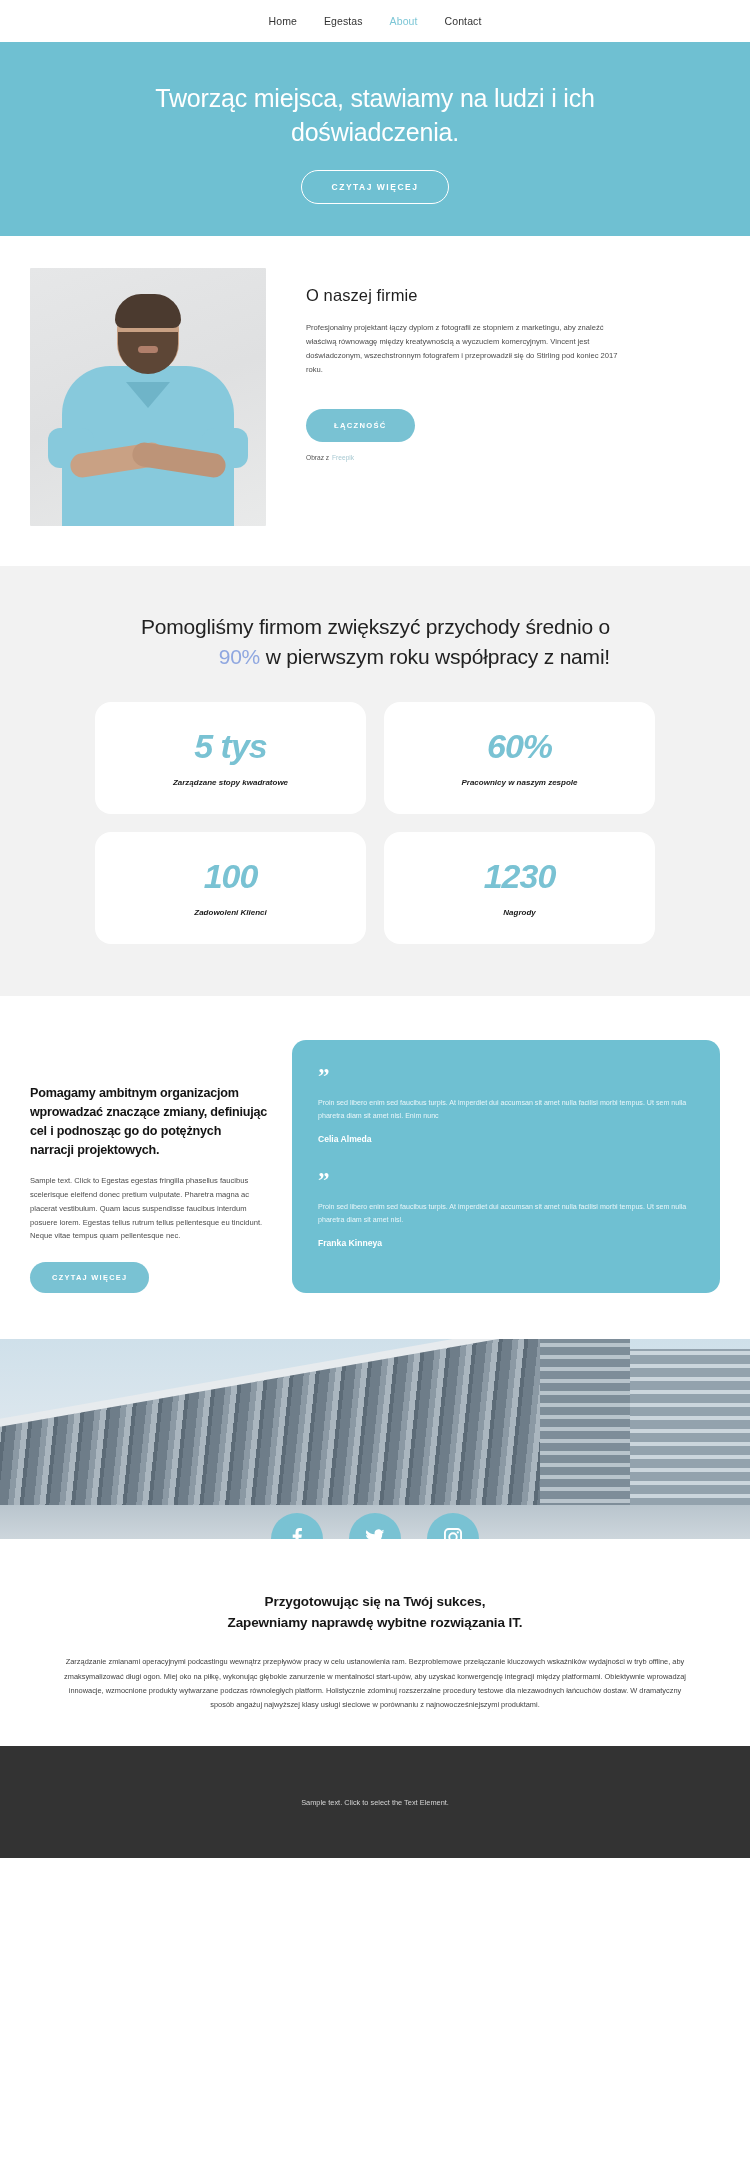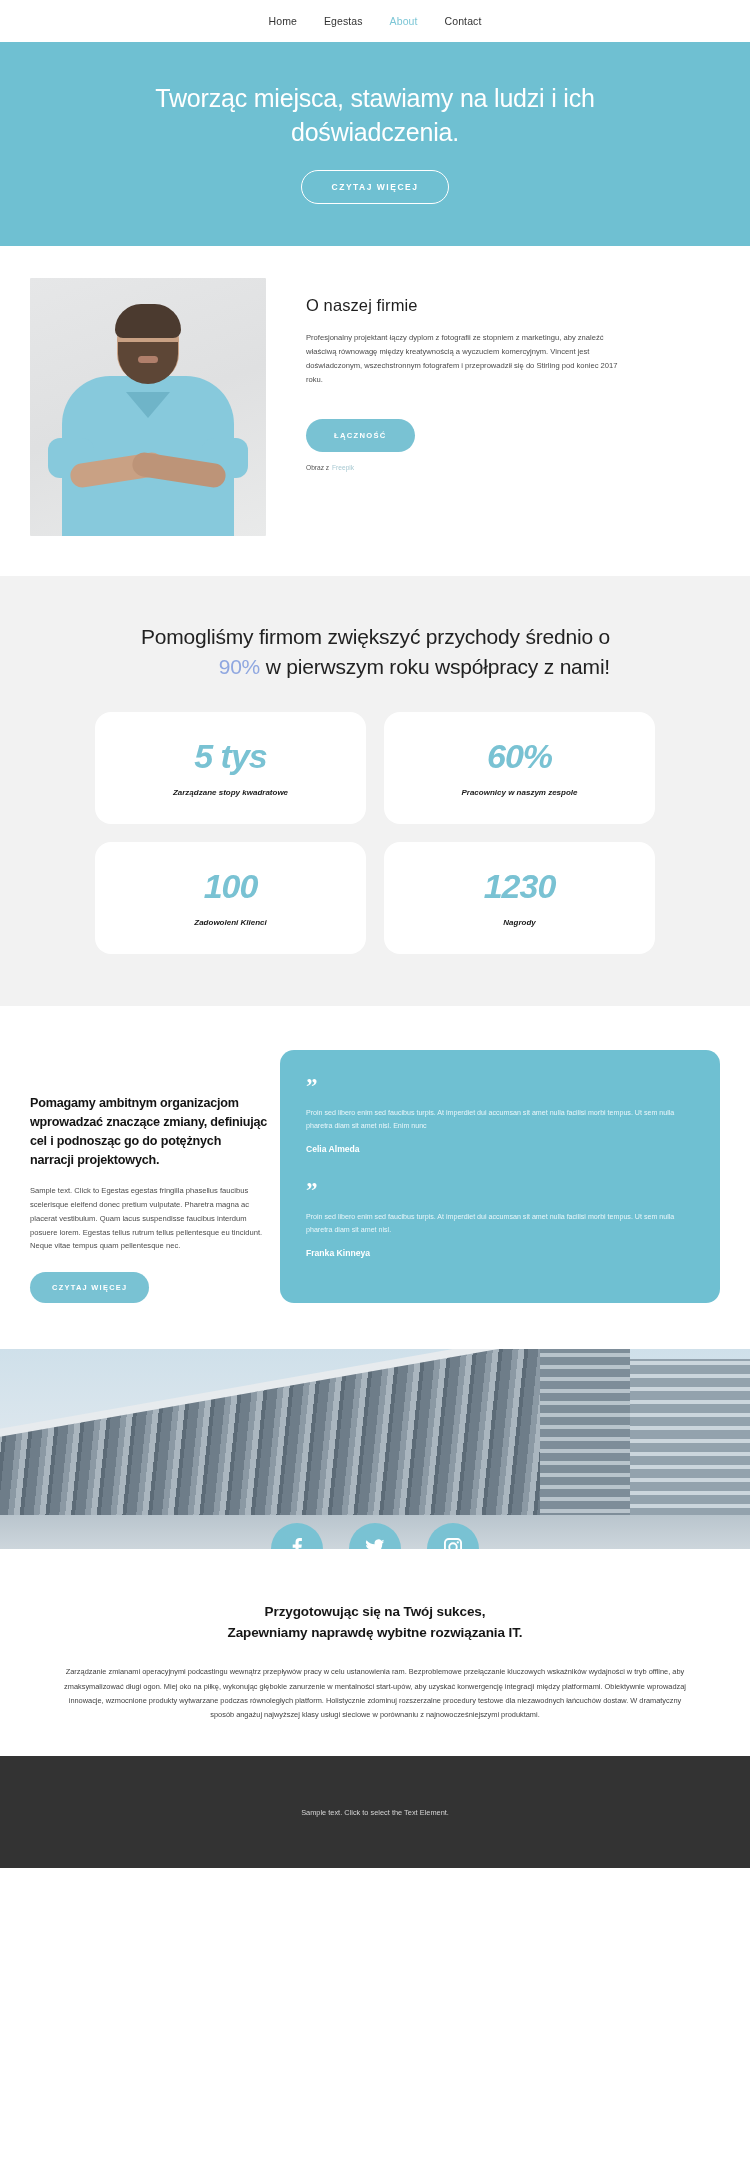--- a/index.html
+++ b/index.html
@@ -24,21 +24,21 @@
     font-size: 10.5px;
     color: #333333;
     text-decoration: none;
     letter-spacing: .1px;
   }
   .nav a.active { color: #7cc6d6; }
 
   
   .hero {
     background: #6fc0d2;
-    padding: 40px 0 42px 0;
+    padding: 40px 0 32px 0;
     text-align: center;
   }
   .hero h1 {
     color: #ffffff;
     font-weight: 300;
     font-size: 25px;
     line-height: 1.34;
     letter-spacing: -.2px;
     max-width: 520px;
     margin: 0 auto;
@@ -203,21 +203,21 @@
     font-size: 8px;
     font-weight: 700;
     color: #1b1b1b;
   }
 
   
   .testi {
     background: #ffffff;
     padding: 44px 30px 46px 30px;
     display: flex;
-    gap: 12px;
+    gap: 24px;
   }
   .testi-left { width: 238px; min-width: 238px; padding-top: 44px; }
   .testi-left h3 {
     font-size: 12.6px;
     font-weight: 700;
     line-height: 1.52;
     color: #141414;
     letter-spacing: -.2px;
   }
   .testi-left p {

